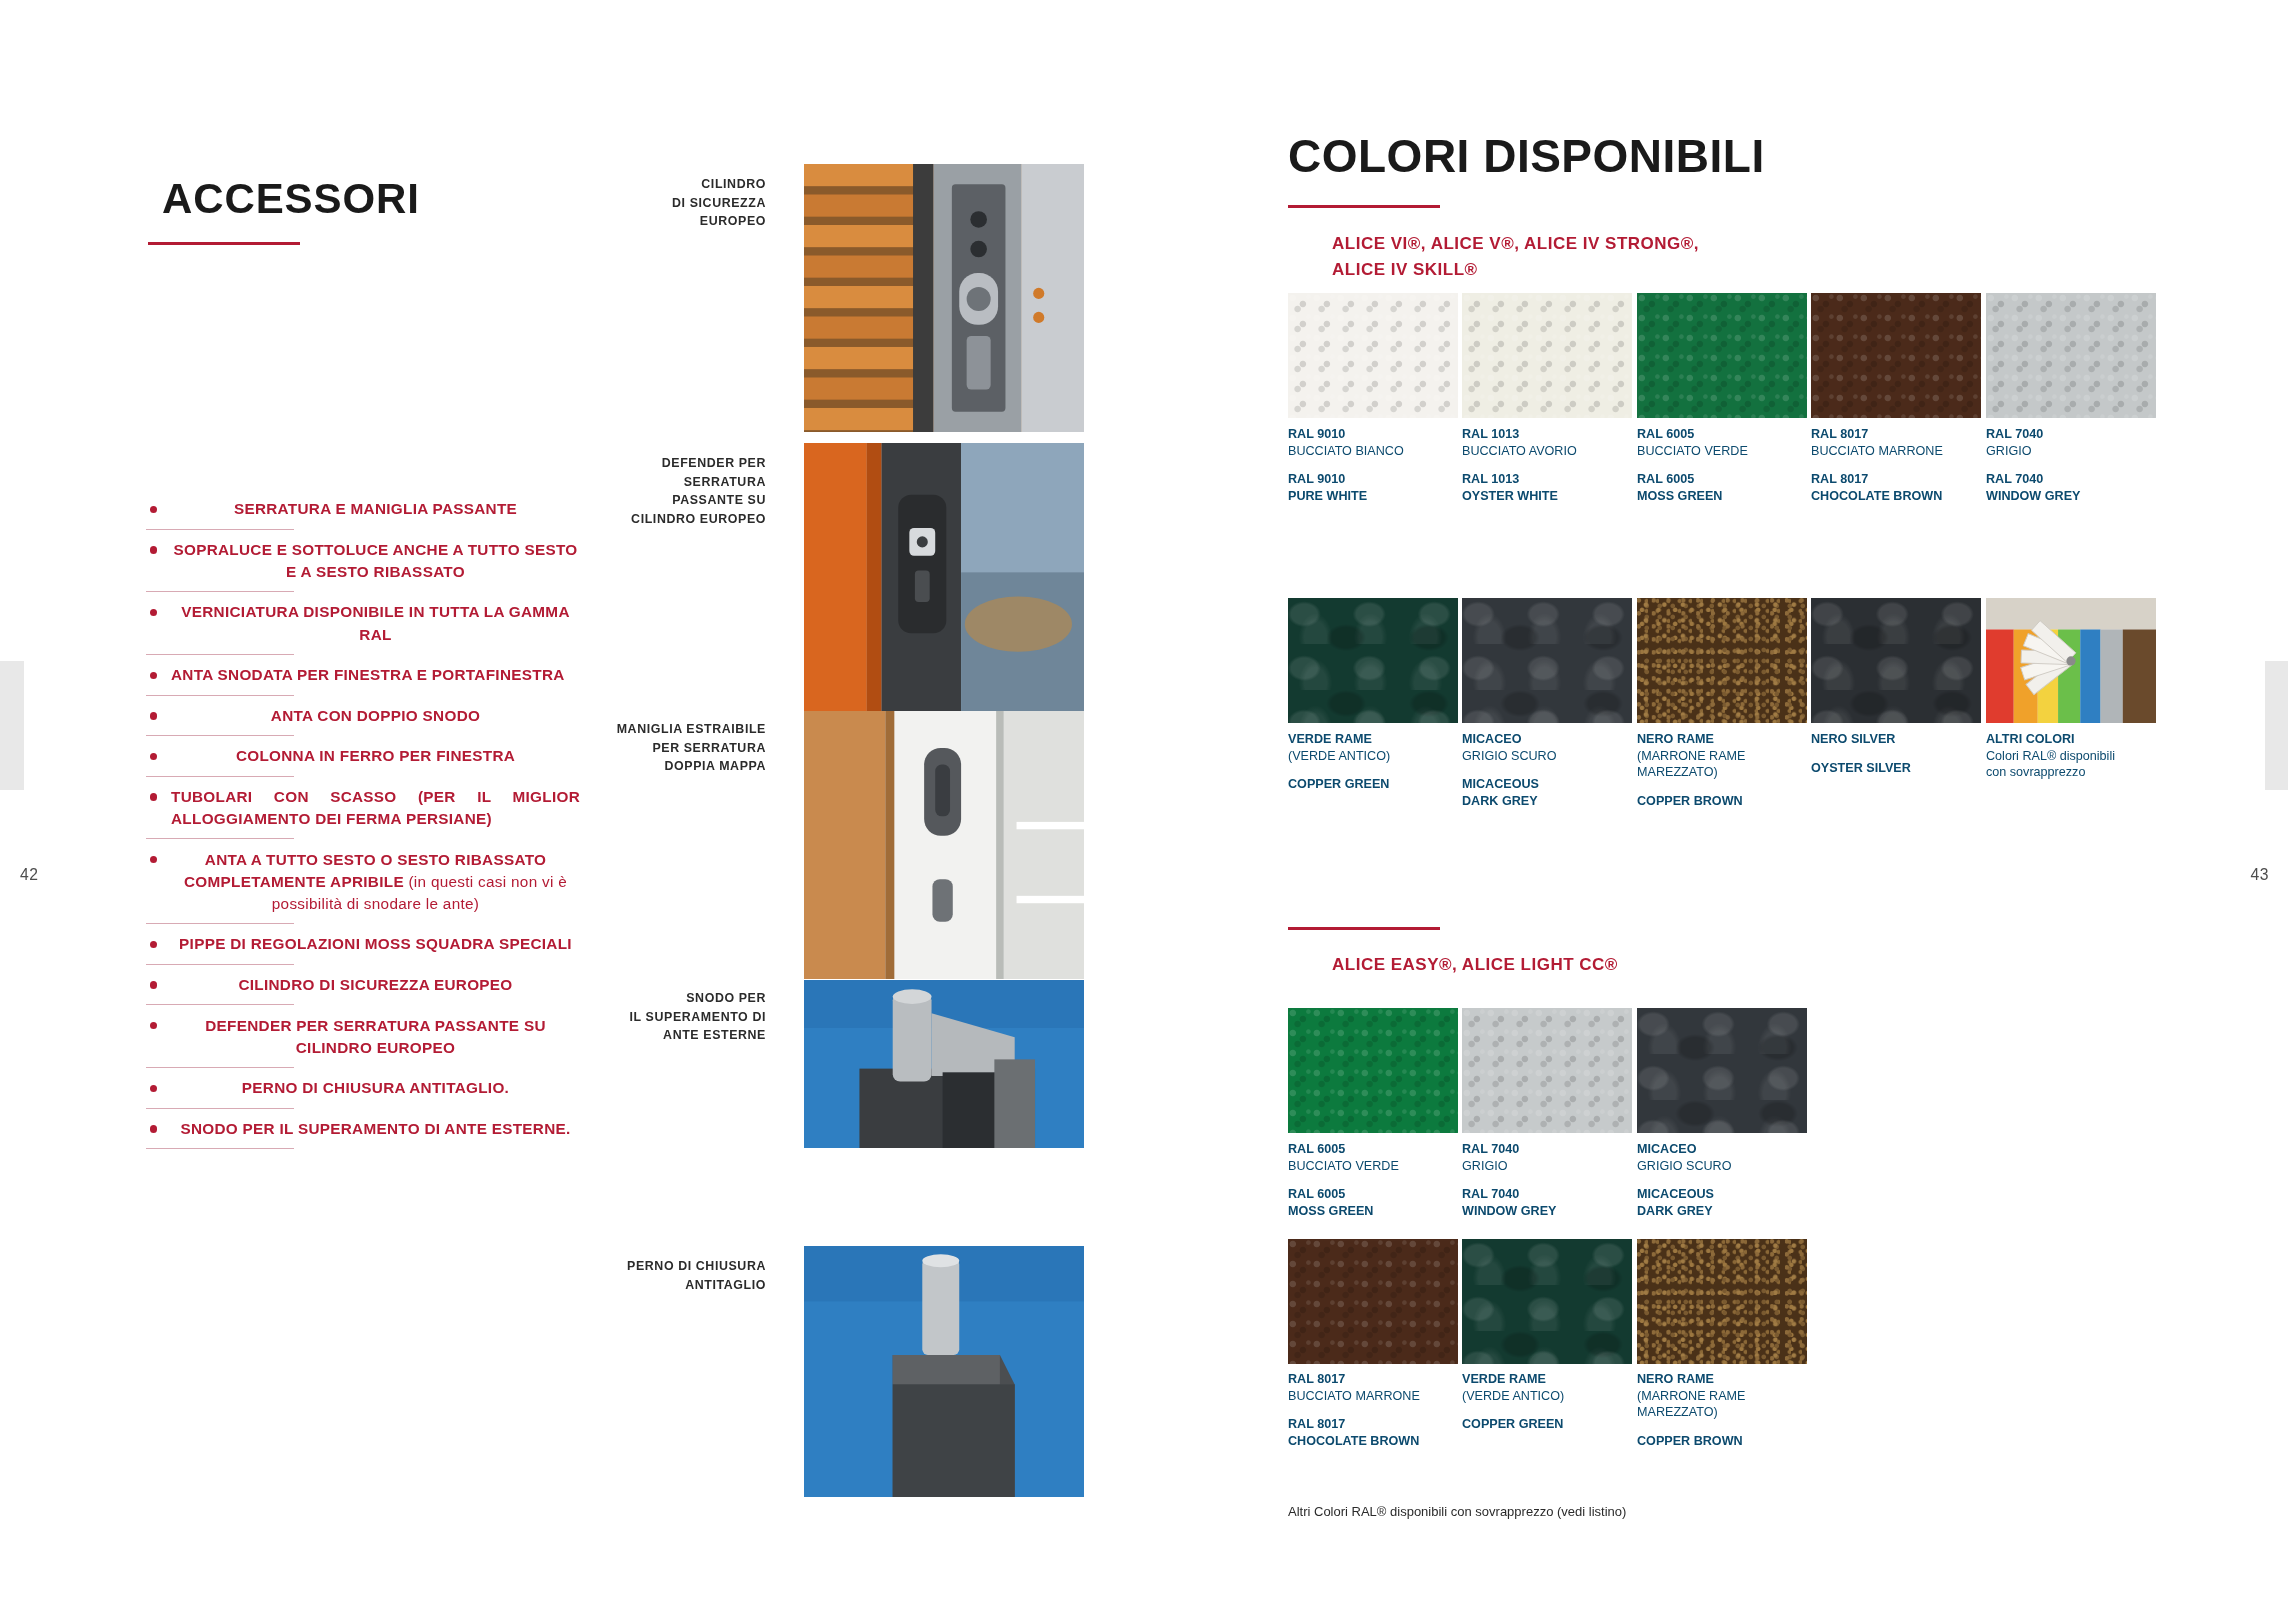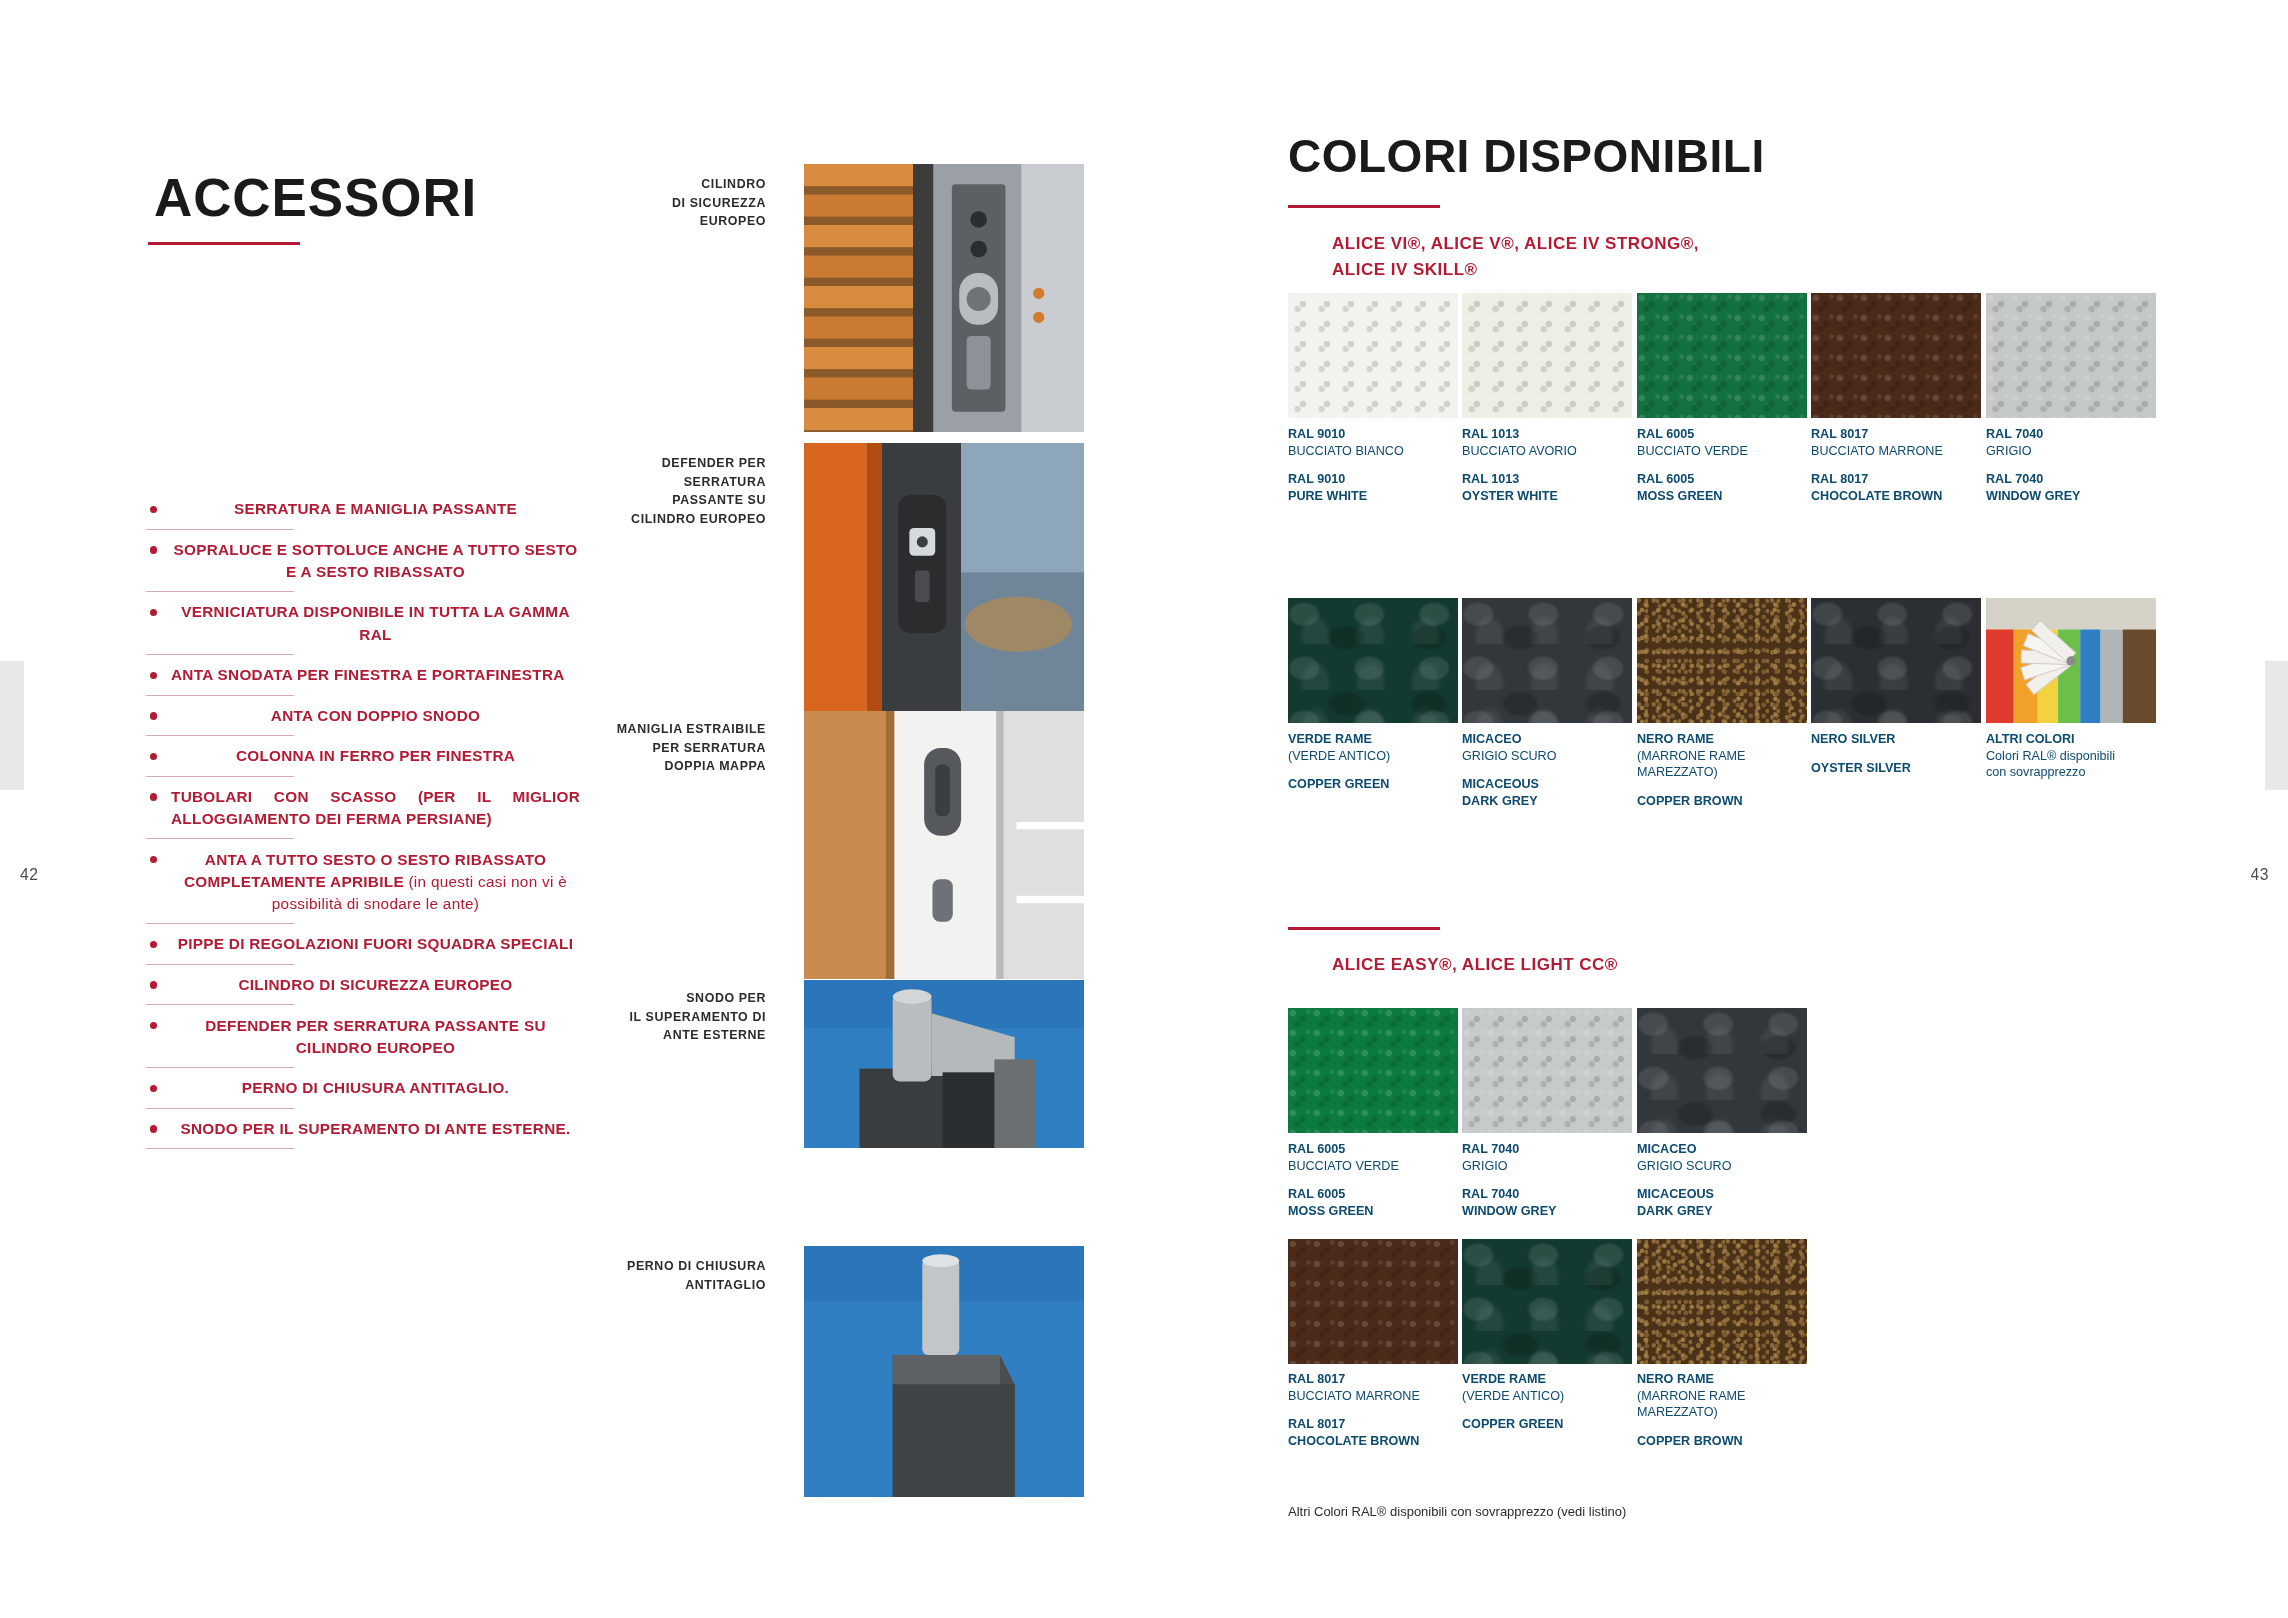--- a/index.html
+++ b/index.html
@@ -20,22 +20,22 @@
   .edge-tab.right{right:0;top:661px;}
   .folio{
     position:absolute;font-size:15.7px;color:#4d4d4d;letter-spacing:0.5px;
   }
   .folio.left{left:20px;top:866px;}
   .folio.right{right:20px;top:866px;}
 
   
   .left-page{position:absolute;left:0;top:0;width:1227px;height:1619px;}
   h1.accessori{
-    position:absolute;left:146px;top:159px;margin:8px;
-    font-size:53px;font-weight:700;letter-spacing:0.9px;color:#1a1a1a;
+    position:absolute;left:146px;top:159px;margin:16px;
+    font-size:42px;font-weight:700;letter-spacing:0.9px;color:#1a1a1a;
   }
   .rule-red{
     position:absolute;left:148px;top:242px;width:152px;height:2.8px;background:#b31b34;
   }
   .subtitle{
     position:absolute;left:146px;top:261px;width:388px;
     font-size:19px;line-height:1.55;font-weight:700;color:#b31b34;
     letter-spacing:0.6px;
   }
   ul.features{
@@ -151,21 +151,21 @@
 
     <ul class="features" id="feature-list">
         <li><span>SERRATURA E MANIGLIA PASSANTE</span></li>
         <li><span>SOPRALUCE E SOTTOLUCE ANCHE A TUTTO SESTO E A SESTO RIBASSATO</span></li>
         <li><span>VERNICIATURA DISPONIBILE IN TUTTA LA GAMMA RAL</span></li>
         <li class="justify"><span>ANTA SNODATA PER FINESTRA E PORTAFINESTRA</span></li>
         <li><span>ANTA CON DOPPIO SNODO</span></li>
         <li><span>COLONNA IN FERRO PER FINESTRA</span></li>
         <li class="justify"><span>TUBOLARI CON SCASSO (PER IL MIGLIOR ALLOGGIAMENTO DEI FERMA PERSIANE)</span></li>
         <li><span>ANTA A TUTTO SESTO O SESTO RIBASSATO COMPLETAMENTE APRIBILE</span><span class="light"> (in questi casi non vi è possibilità di snodare le ante)</span></li>
-        <li><span>PIPPE DI REGOLAZIONI FUORI SQUADRA SPECIALI</span></li>
+        <li><span>PIPPE DI REGOLAZIONI MOSS SQUADRA SPECIALI</span></li>
         <li><span>CILINDRO DI SICUREZZA EUROPEO</span></li>
         <li><span>DEFENDER PER SERRATURA PASSANTE SU CILINDRO EUROPEO</span></li>
         <li><span>PERNO DI CHIUSURA ANTITAGLIO.</span></li>
         <li><span>SNODO PER IL SUPERAMENTO  DI ANTE ESTERNE.</span></li>
       </ul>
 
     <div id="photo-col">
         <div class="caption" style="left: 554px; top: 175px; white-space: pre-line;">CILINDRO
 DI SICUREZZA
 EUROPEO</div>

